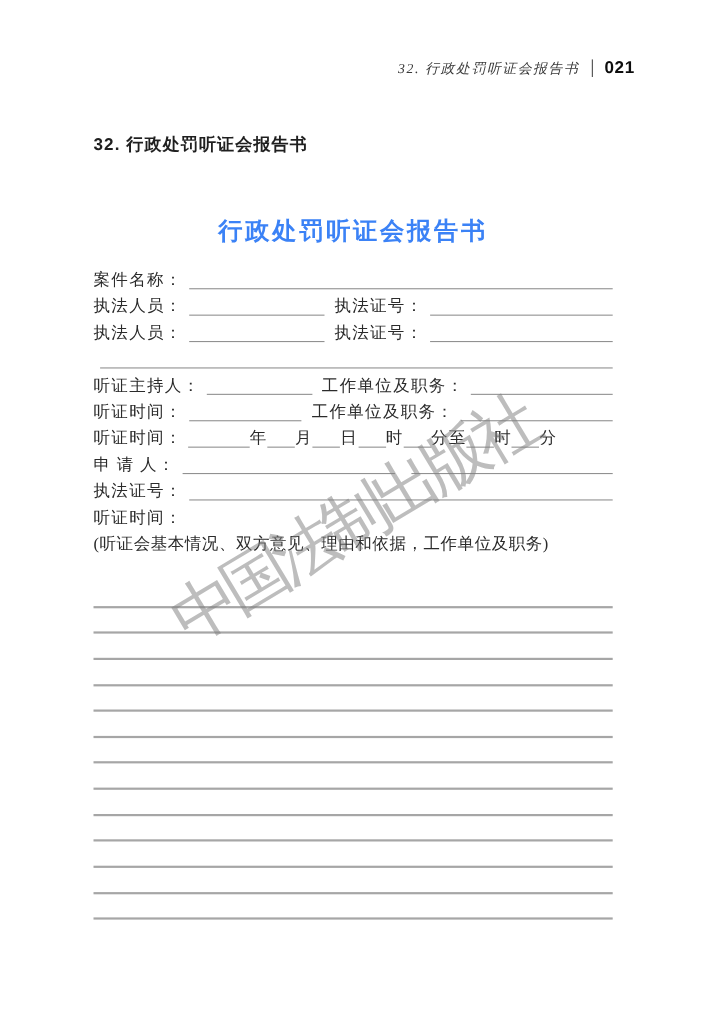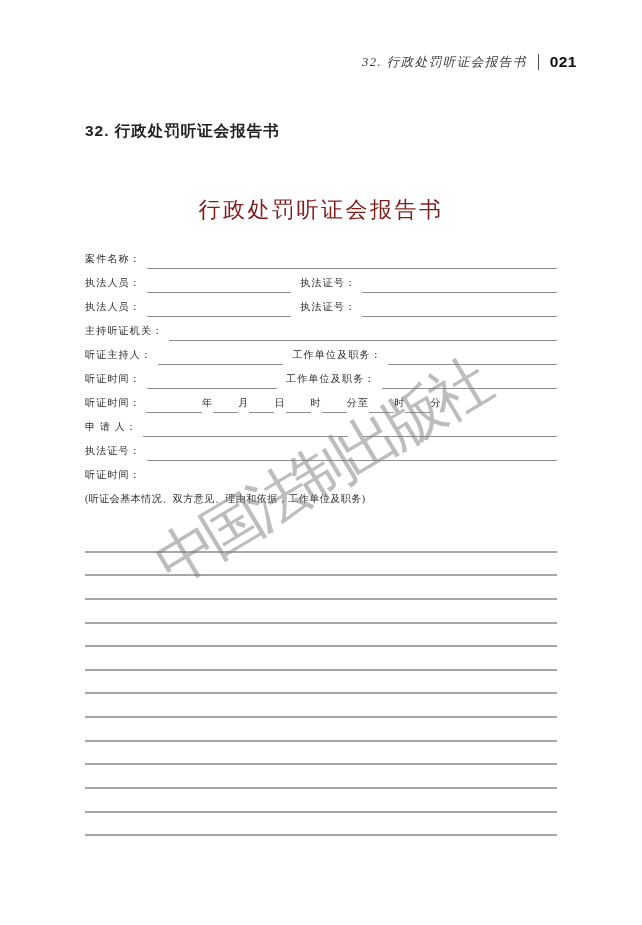--- a/index.html
+++ b/index.html
@@ -28,29 +28,29 @@
   }
 
   
   .section-heading {
     position: absolute; top: 121px; left: 85px;
     font-family: "Liberation Sans", sans-serif; font-weight: 700;
     font-size: 15.5px; letter-spacing: 1px; color: #1f1f1f;
   }
   .form-title {
     position: absolute; top: 195px; left: 85px; width: 472px;
-    text-align: center; font-size: 22px; font-weight: 400;
-    letter-spacing: 2.5px; color: #7f1d1d;
+    text-align: center; font-size: 22px; font-weight: 700;
+    letter-spacing: 2.5px; color: #3b82f6;
   }
 
   
   .form-area { position: absolute; top: 245px; left: 85px; width: 472px; }
   .form-row {
-    height: 24px; display: flex; align-items: flex-end;
-    font-size: 10px; letter-spacing: 1.2px; white-space: nowrap; color: #2b2b2b;
+    height: 24px; display: flex; 
+    font-size: 15px; letter-spacing: 1.2px; white-space: nowrap; color: #2b2b2b;
   }
   .form-row .label { flex: none; line-height: 21px; }
   .fill { border-bottom: 1.4px solid #919191; height: 18px; }
   .fill.full { flex: 1; margin-left: 6px; }
   .fill.g1 { flex: 1; margin-left: 6px; }
   .fill.g135 { flex: 1.35; margin-left: 6px; }
   .fill.g095 { flex: 0.95; margin-left: 6px; }
   .col-gap { width: 9px; flex: none; }
 
   
@@ -109,21 +109,20 @@
 
     <div class="form-row">
       <span class="label">执法人员：</span>
       <span class="fill g1"></span>
       <span class="col-gap"></span>
       <span class="label">执法证号：</span>
       <span class="fill g135"></span>
     </div>
 
     <div class="form-row">
-      <span class="label">主持听证机关：</span>
       <span class="fill full"></span>
     </div>
 
     <div class="form-row">
       <span class="label">听证主持人：</span>
       <span class="fill g1"></span>
       <span class="col-gap"></span>
       <span class="label">工作单位及职务：</span>
       <span class="fill g135"></span>
     </div>

